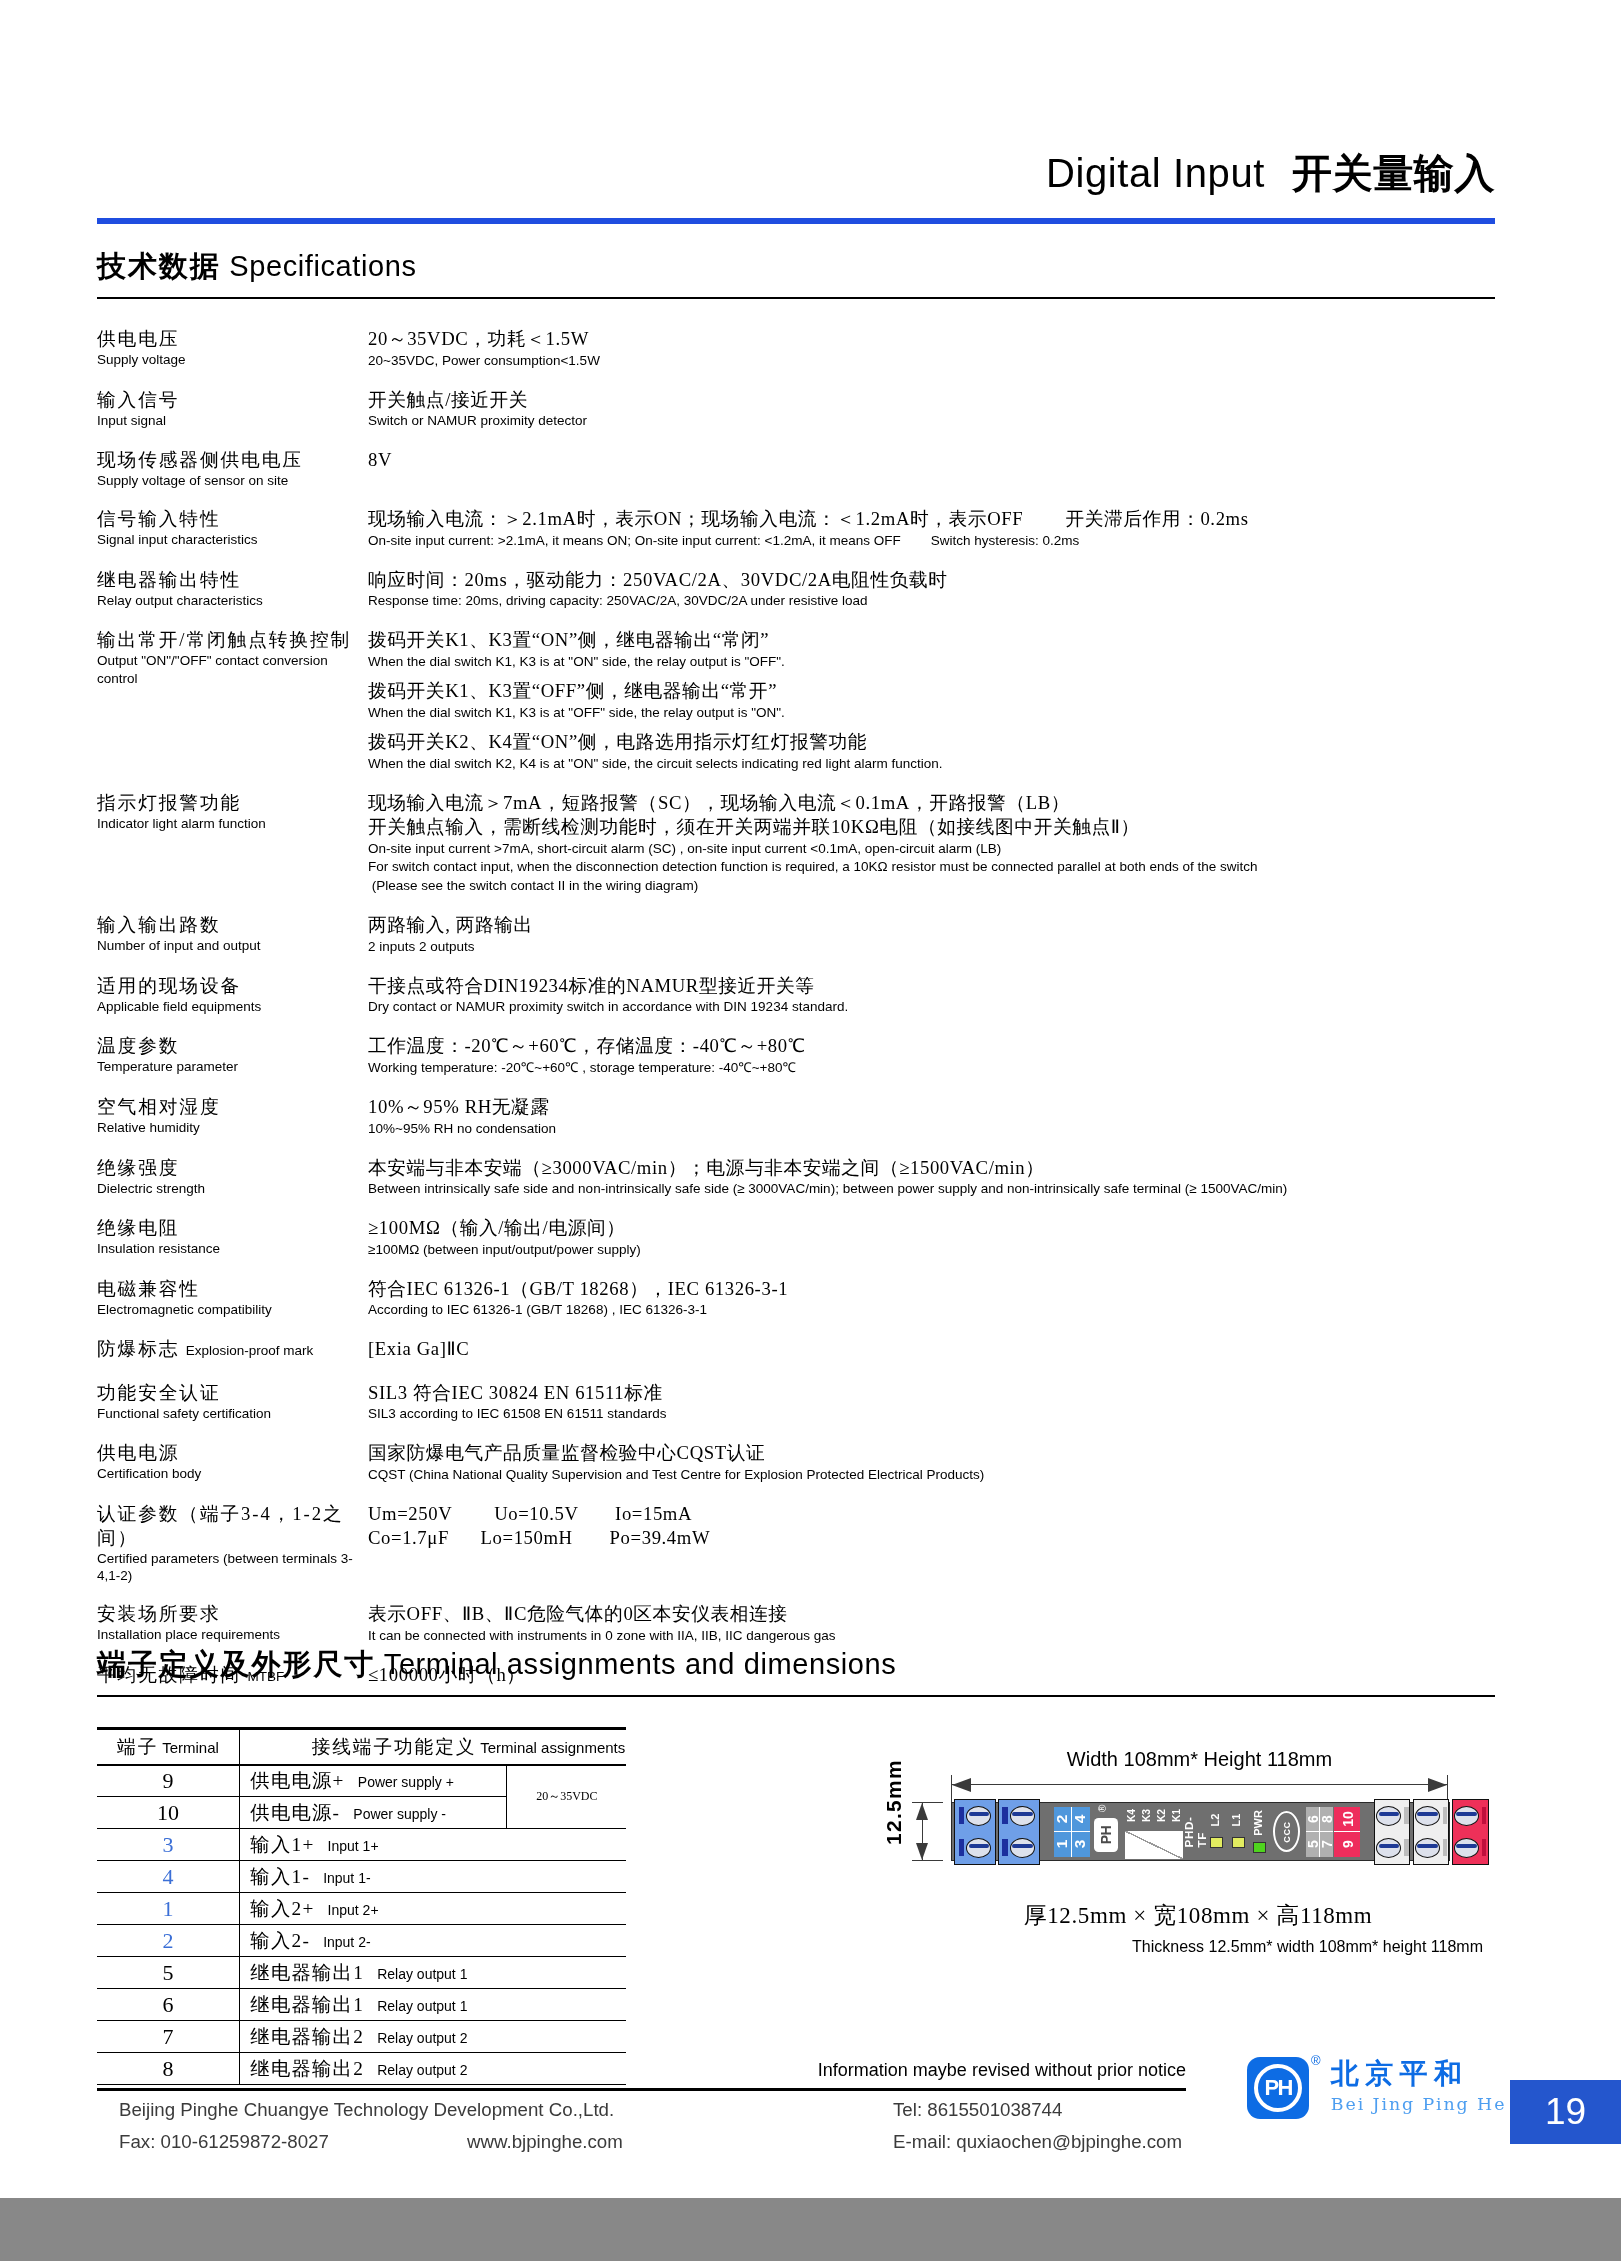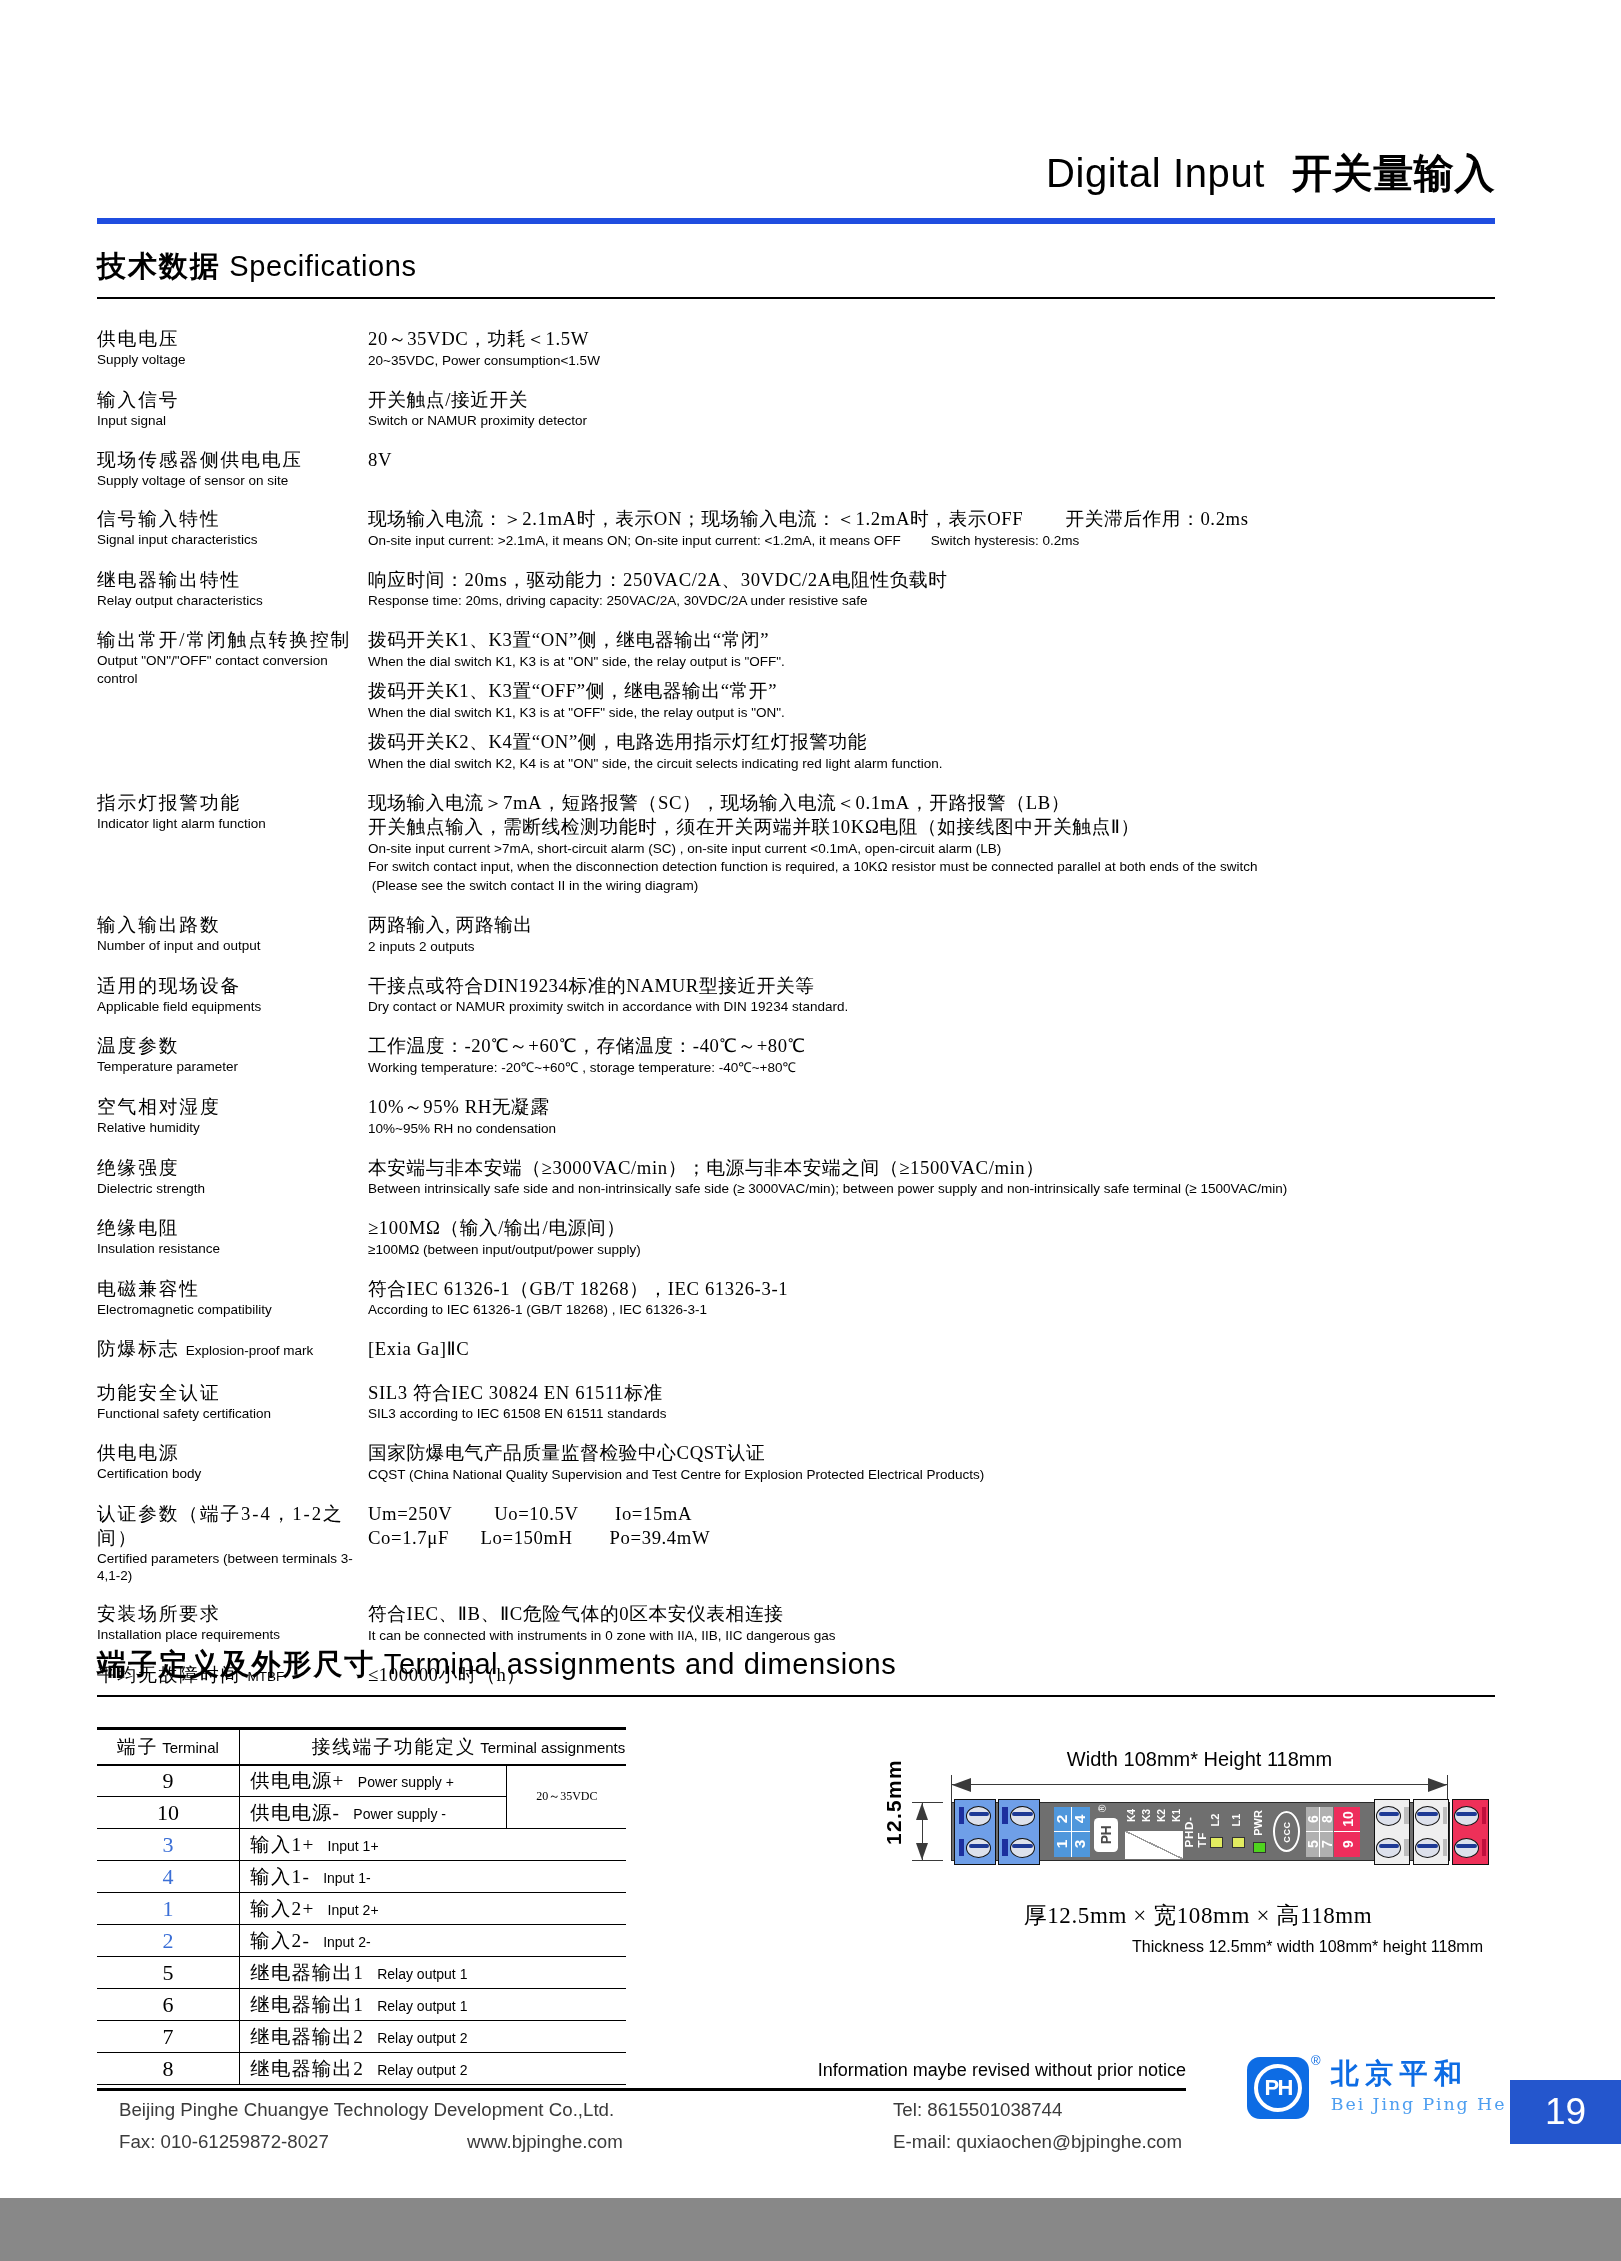--- a/index.html
+++ b/index.html
@@ -228,21 +228,21 @@
             <div class="v-en">On-site input current: &gt;2.1mA, it means ON; On-site input current: &lt;1.2mA, it means OFF        Switch hysteresis: 0.2ms</div>
           </div>
         </div>
         <div class="spec-row">
           <div class="spec-label">
             <div class="l-zh">继电器输出特性</div>
             <div class="l-en">Relay output characteristics</div>
           </div>
           <div class="spec-values">
             <div class="v-zh">响应时间：20ms，驱动能力：250VAC/2A、30VDC/2A电阻性负载时</div>
-            <div class="v-en">Response time: 20ms, driving capacity: 250VAC/2A, 30VDC/2A under resistive safe</div>
+            <div class="v-en">Response time: 20ms, driving capacity: 250VAC/2A, 30VDC/2A under resistive load</div>
           </div>
         </div>
         <div class="spec-row">
           <div class="spec-label">
             <div class="l-zh">输出常开/常闭触点转换控制</div>
             <div class="l-en">Output "ON"/"OFF" contact conversion control</div>
           </div>
           <div class="spec-values">
             <div class="v-zh">拨码开关K1、K3置“ON”侧，继电器输出“常闭”</div>
             <div class="v-en">When the dial switch K1, K3 is at "ON" side, the relay output is "OFF".</div>
@@ -374,21 +374,21 @@
             <div class="v-zh">Um=250V        Uo=10.5V       Io=15mA</div>
             <div class="v-zh">Co=1.7μF      Lo=150mH       Po=39.4mW</div>
           </div>
         </div>
         <div class="spec-row">
           <div class="spec-label">
             <div class="l-zh">安装场所要求</div>
             <div class="l-en">Installation place requirements</div>
           </div>
           <div class="spec-values">
-            <div class="v-zh">符合IEC、ⅡB、ⅡC危险气体的0区本安仪表相连接</div>
+            <div class="v-zh">表示OFF、ⅡB、ⅡC危险气体的0区本安仪表相连接</div>
             <div class="v-en">It can be connected with instruments in 0 zone with IIA, IIB, IIC dangerous gas</div>
           </div>
         </div>
         <div class="spec-row">
           <div class="spec-label">
             <div class="l-zh">平均无故障时间<span class="l-en-inline">MTBF</span></div>
           </div>
           <div class="spec-values">
             <div class="v-zh">≤100000小时（h）</div>
           </div>

